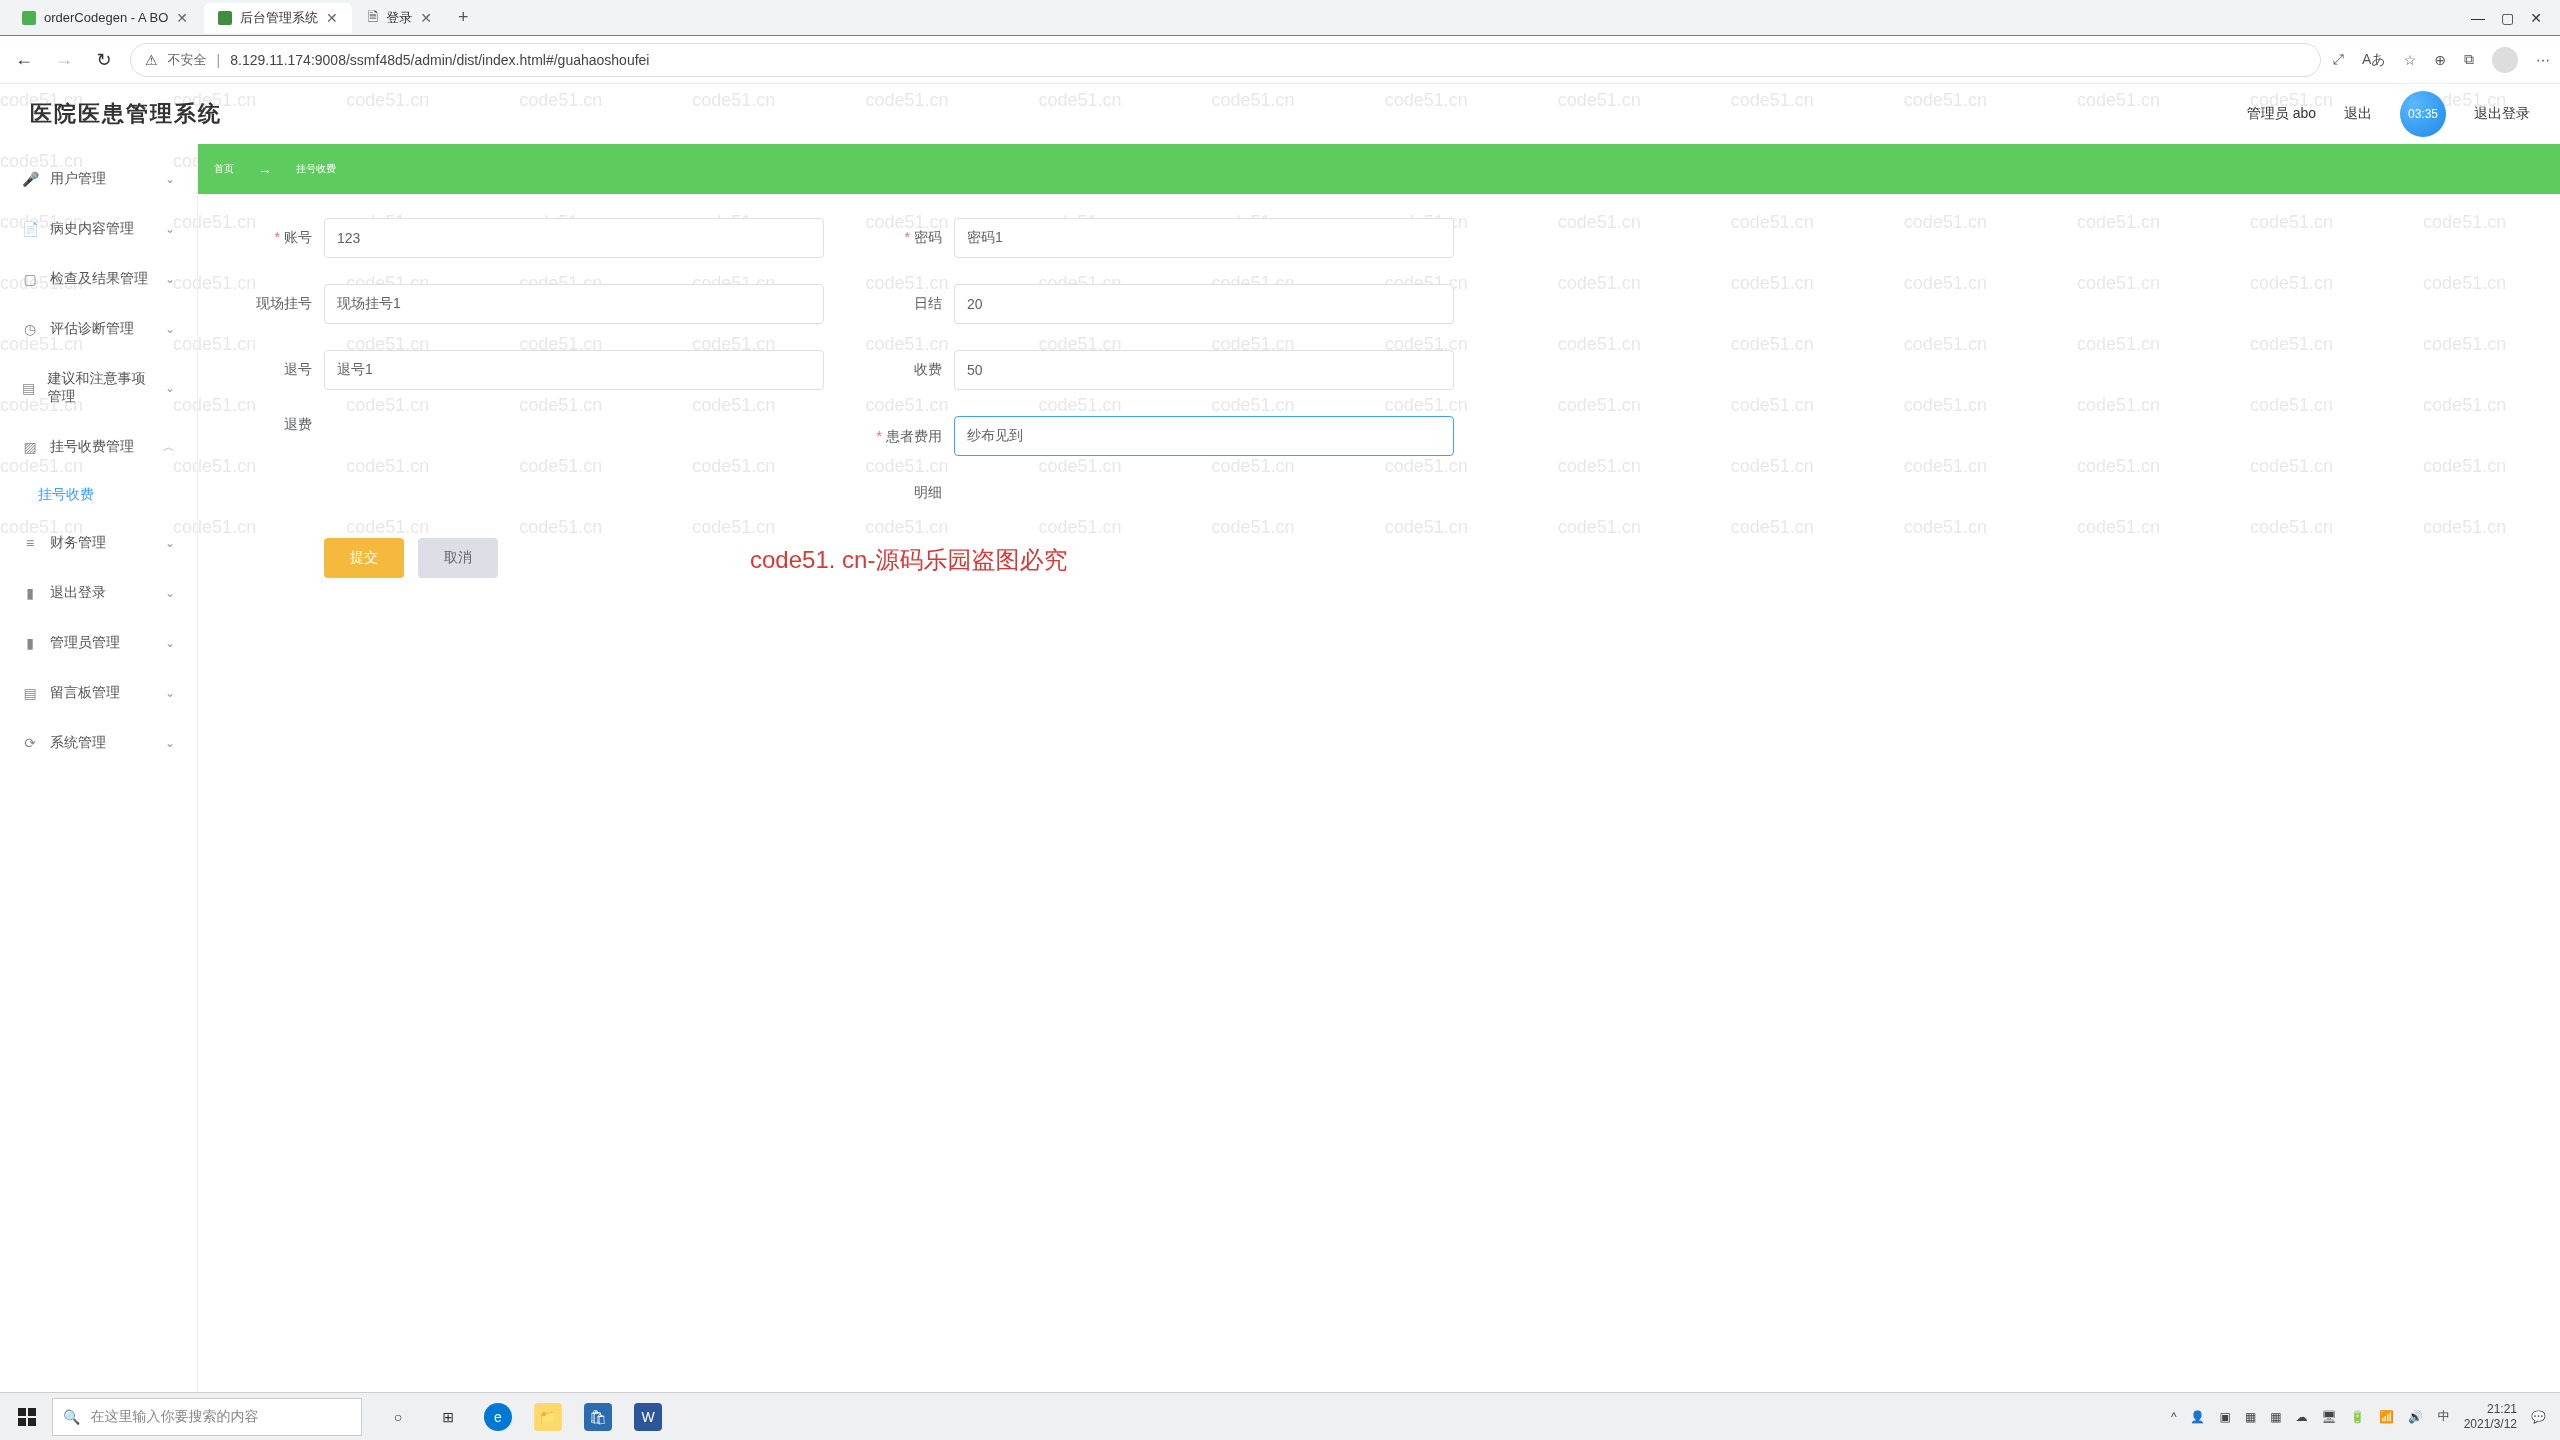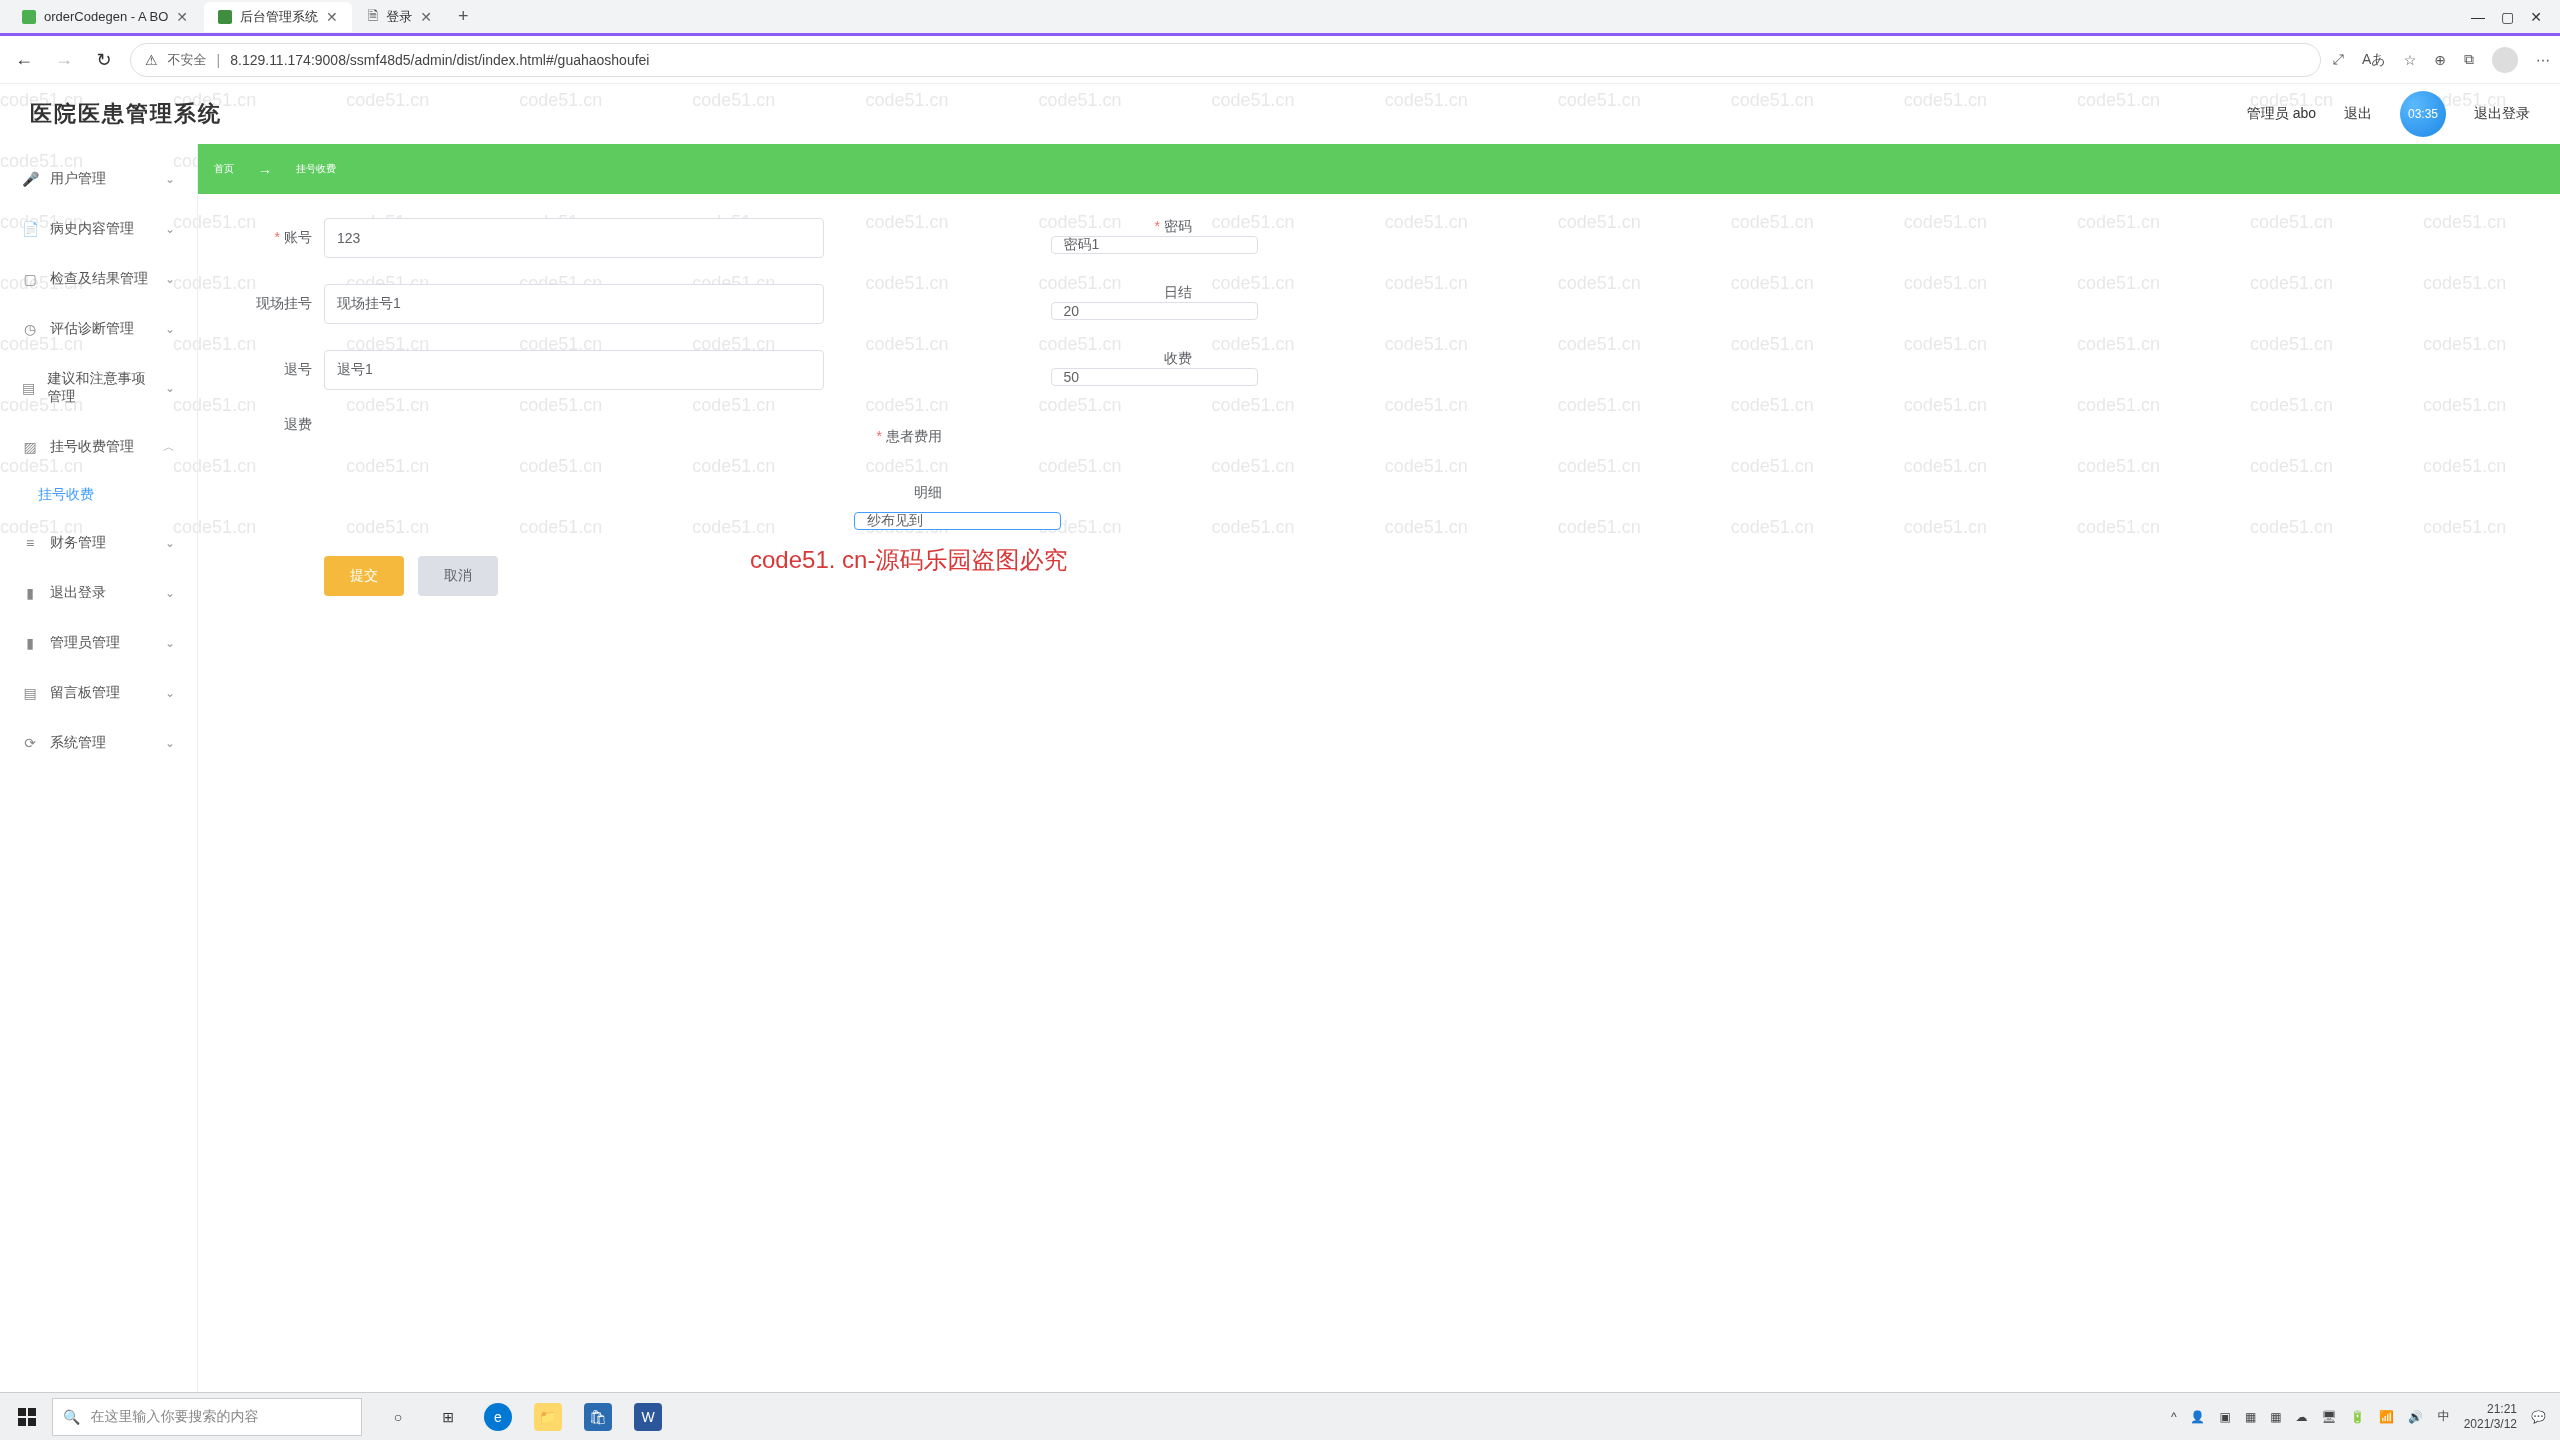--- a/index.html
+++ b/index.html
@@ -1,19 +1,19 @@
 <!DOCTYPE html>
 <html><head>
 <meta charset="utf-8">
 <style>
 * { box-sizing: border-box; margin: 0; padding: 0; }
 body { font-family: -apple-system, "Segoe UI", "Microsoft YaHei", sans-serif; font-size: 14px; color: #333; background: #fff; width: 2560px; height: 1440px; overflow: hidden; position: relative; }
 
 
-.browser-tabs { display: flex; align-items: center; height: 36px; background: #f1f3f4; border-bottom: 3px solid #8b5cf6; padding: 0 8px; }
+.browser-tabs { display: flex; align-items: center; height: 36px; background: #f1f3f4; border-bottom: 1px solid #8b5cf6; padding: 0 8px; }
 .tab { display: flex; align-items: center; padding: 0 14px; height: 30px; margin-right: 2px; border-radius: 6px 6px 0 0; font-size: 13px; gap: 8px; }
 .tab.active { background: #fff; }
 .tab-close { color: #666; font-size: 14px; cursor: pointer; }
 .tab-icon { width: 14px; height: 14px; background: #4caf50; border-radius: 2px; display: inline-block; }
 .newtab { padding: 0 10px; color: #555; font-size: 18px; cursor: pointer; }
 .window-controls { margin-left: auto; display: flex; gap: 16px; padding-right: 10px; color: #333; }
 .window-controls span { cursor: pointer; font-size: 14px; }
 
 .browser-bar { display: flex; align-items: center; height: 48px; padding: 0 10px; gap: 12px; border-bottom: 1px solid #eee; }
 .nav-btn { width: 28px; text-align: center; color: #333; font-size: 18px; cursor: pointer; }
@@ -44,21 +44,21 @@
 .tabs-strip .tab-link { color: #fff; font-size: 10px; }
 .tabs-strip .tab-sep { color: #fff; }
 .tabs-strip .tab-link.active { color: #fff; font-weight: 500; }
 
 .form-area { padding: 24px 26px; }
 .form-row { display: flex; gap: 30px; margin-bottom: 26px; align-items: flex-start; }
 .form-group { display: flex; align-items: center; width: 600px; }
 .form-label { width: 100px; text-align: right; padding-right: 12px; color: #606266; }
 .form-label .req { color: #f56c6c; margin-right: 4px; }
 .form-input { flex: 1; height: 40px; border: 1px solid #dcdfe6; border-radius: 4px; padding: 0 12px; font-size: 14px; color: #606266; outline: none; }
-.form-group.right { width: 600px; flex-direction: column; }
+.form-group.right { width: 600px; }
 .btn-row { margin-left: 100px; display: flex; gap: 14px; margin-top: 18px; }
 .btn { height: 40px; padding: 0 26px; border: none; border-radius: 4px; font-size: 14px; cursor: pointer; }
 .btn-primary { background: #f5b93e; color: #fff; }
 .btn-default { background: #dcdfe6; color: #606266; }
 
 .watermark { position: absolute; top: 400px; left: 552px; color: #d93838; font-size: 24px; font-weight: 500; z-index: 10; pointer-events: none; }
 
 
 .taskbar { position: absolute; bottom: 0; left: 0; right: 0; height: 48px; background: #eef0f2; border-top: 1px solid #ccc; display: flex; align-items: center; padding: 0 4px; gap: 2px; }
 .start-btn { width: 46px; height: 40px; display: flex; align-items: center; justify-content: center; }

